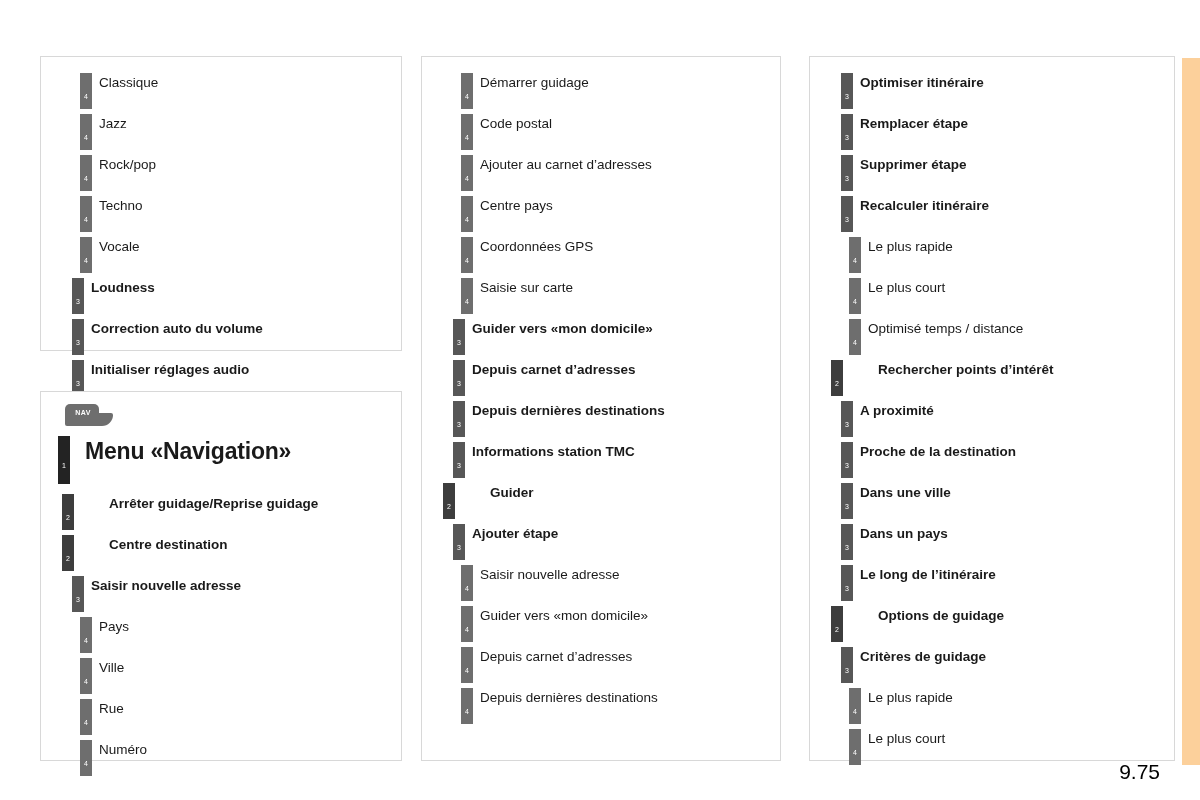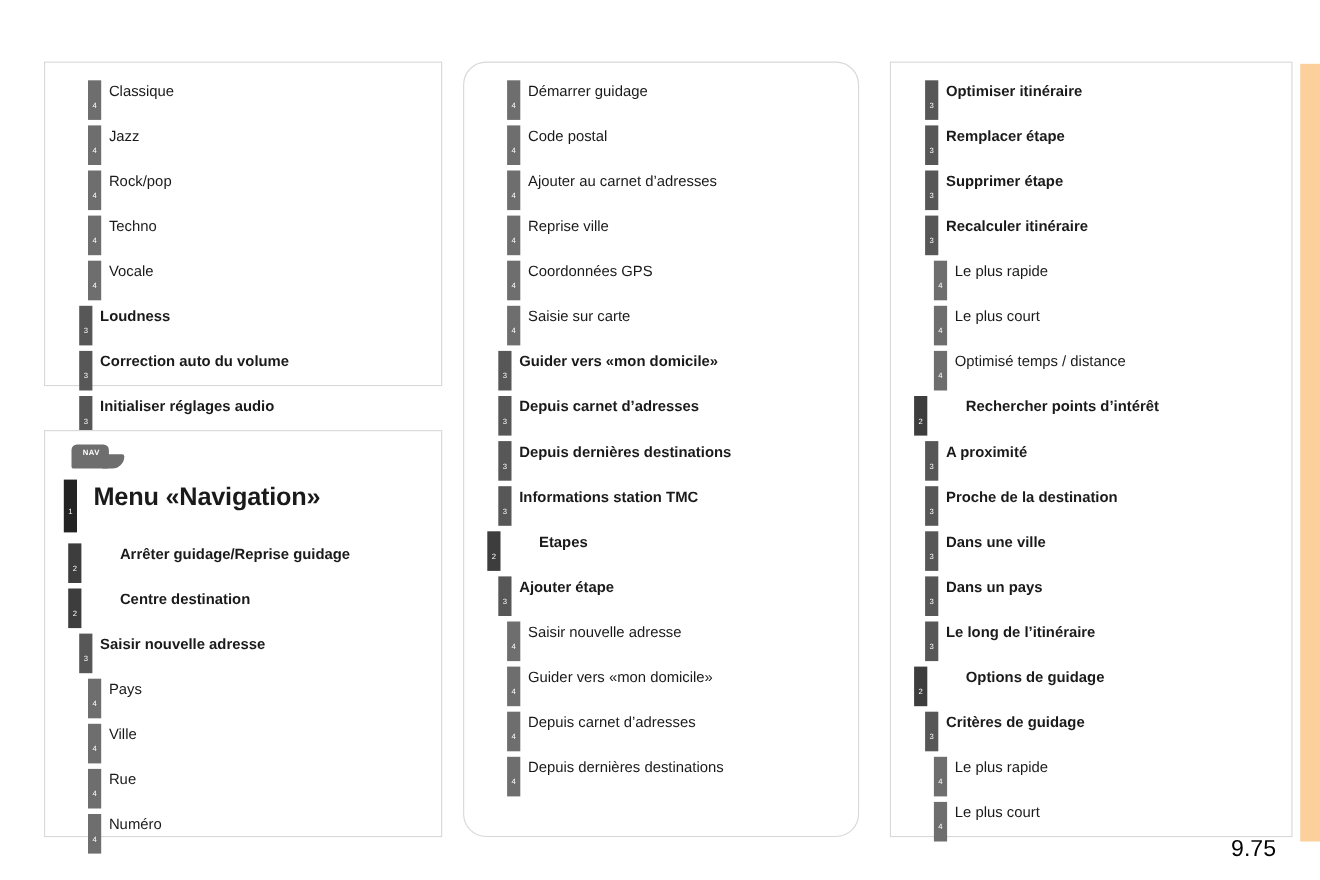--- a/index.html
+++ b/index.html
@@ -38,21 +38,21 @@
   .panel {
     position: absolute;
     box-sizing: border-box;
     border: 1px solid #d8d8d8;
     background: #ffffff;
     padding: 10px 6px 12px 6px;
   }
 
   #panel-audio-options { left: 40px;  top: 56px;  width: 362px; height: 295px; }
   #panel-navigation    { left: 40px;  top: 391px; width: 362px; height: 370px; }
-  #panel-destination   { left: 421px; top: 56px;  width: 360px; height: 705px; border-radius: 21px; }
+  #panel-destination   { left: 421px; top: 56px;  width: 360px; height: 705px; }
   #panel-route         { left: 795px; top: 56px;  width: 366px; height: 705px; margin-left: 14px; }
 
   
   .nav-badge {
     position: relative;
     width: 48px;
     height: 22px;
     margin: 2px 0 6px 18px;
   }
   .nav-badge .nav-body {
@@ -241,21 +241,21 @@
         <div class="menu-row lvl4">
           <span class="lvl-bar">4</span>
           <span class="lvl-label">Code postal</span>
         </div>
         <div class="menu-row lvl4">
           <span class="lvl-bar">4</span>
           <span class="lvl-label">Ajouter au carnet d’adresses</span>
         </div>
         <div class="menu-row lvl4">
           <span class="lvl-bar">4</span>
-          <span class="lvl-label">Reprise ville</span>
+          <span class="lvl-label">Centre pays</span>
         </div>
         <div class="menu-row lvl4">
           <span class="lvl-bar">4</span>
           <span class="lvl-label">Coordonnées GPS</span>
         </div>
         <div class="menu-row lvl4">
           <span class="lvl-bar">4</span>
           <span class="lvl-label">Saisie sur carte</span>
         </div>
         <div class="menu-row lvl3">
@@ -269,21 +269,21 @@
         <div class="menu-row lvl3">
           <span class="lvl-bar">3</span>
           <span class="lvl-label">Depuis dernières destinations</span>
         </div>
         <div class="menu-row lvl3">
           <span class="lvl-bar">3</span>
           <span class="lvl-label">Informations station TMC</span>
         </div>
         <div class="menu-row lvl2">
           <span class="lvl-bar">2</span>
-          <span class="lvl-label">Etapes</span>
+          <span class="lvl-label">Guider</span>
         </div>
         <div class="menu-row lvl3">
           <span class="lvl-bar">3</span>
           <span class="lvl-label">Ajouter étape</span>
         </div>
         <div class="menu-row lvl4">
           <span class="lvl-bar">4</span>
           <span class="lvl-label">Saisir nouvelle adresse</span>
         </div>
         <div class="menu-row lvl4">

